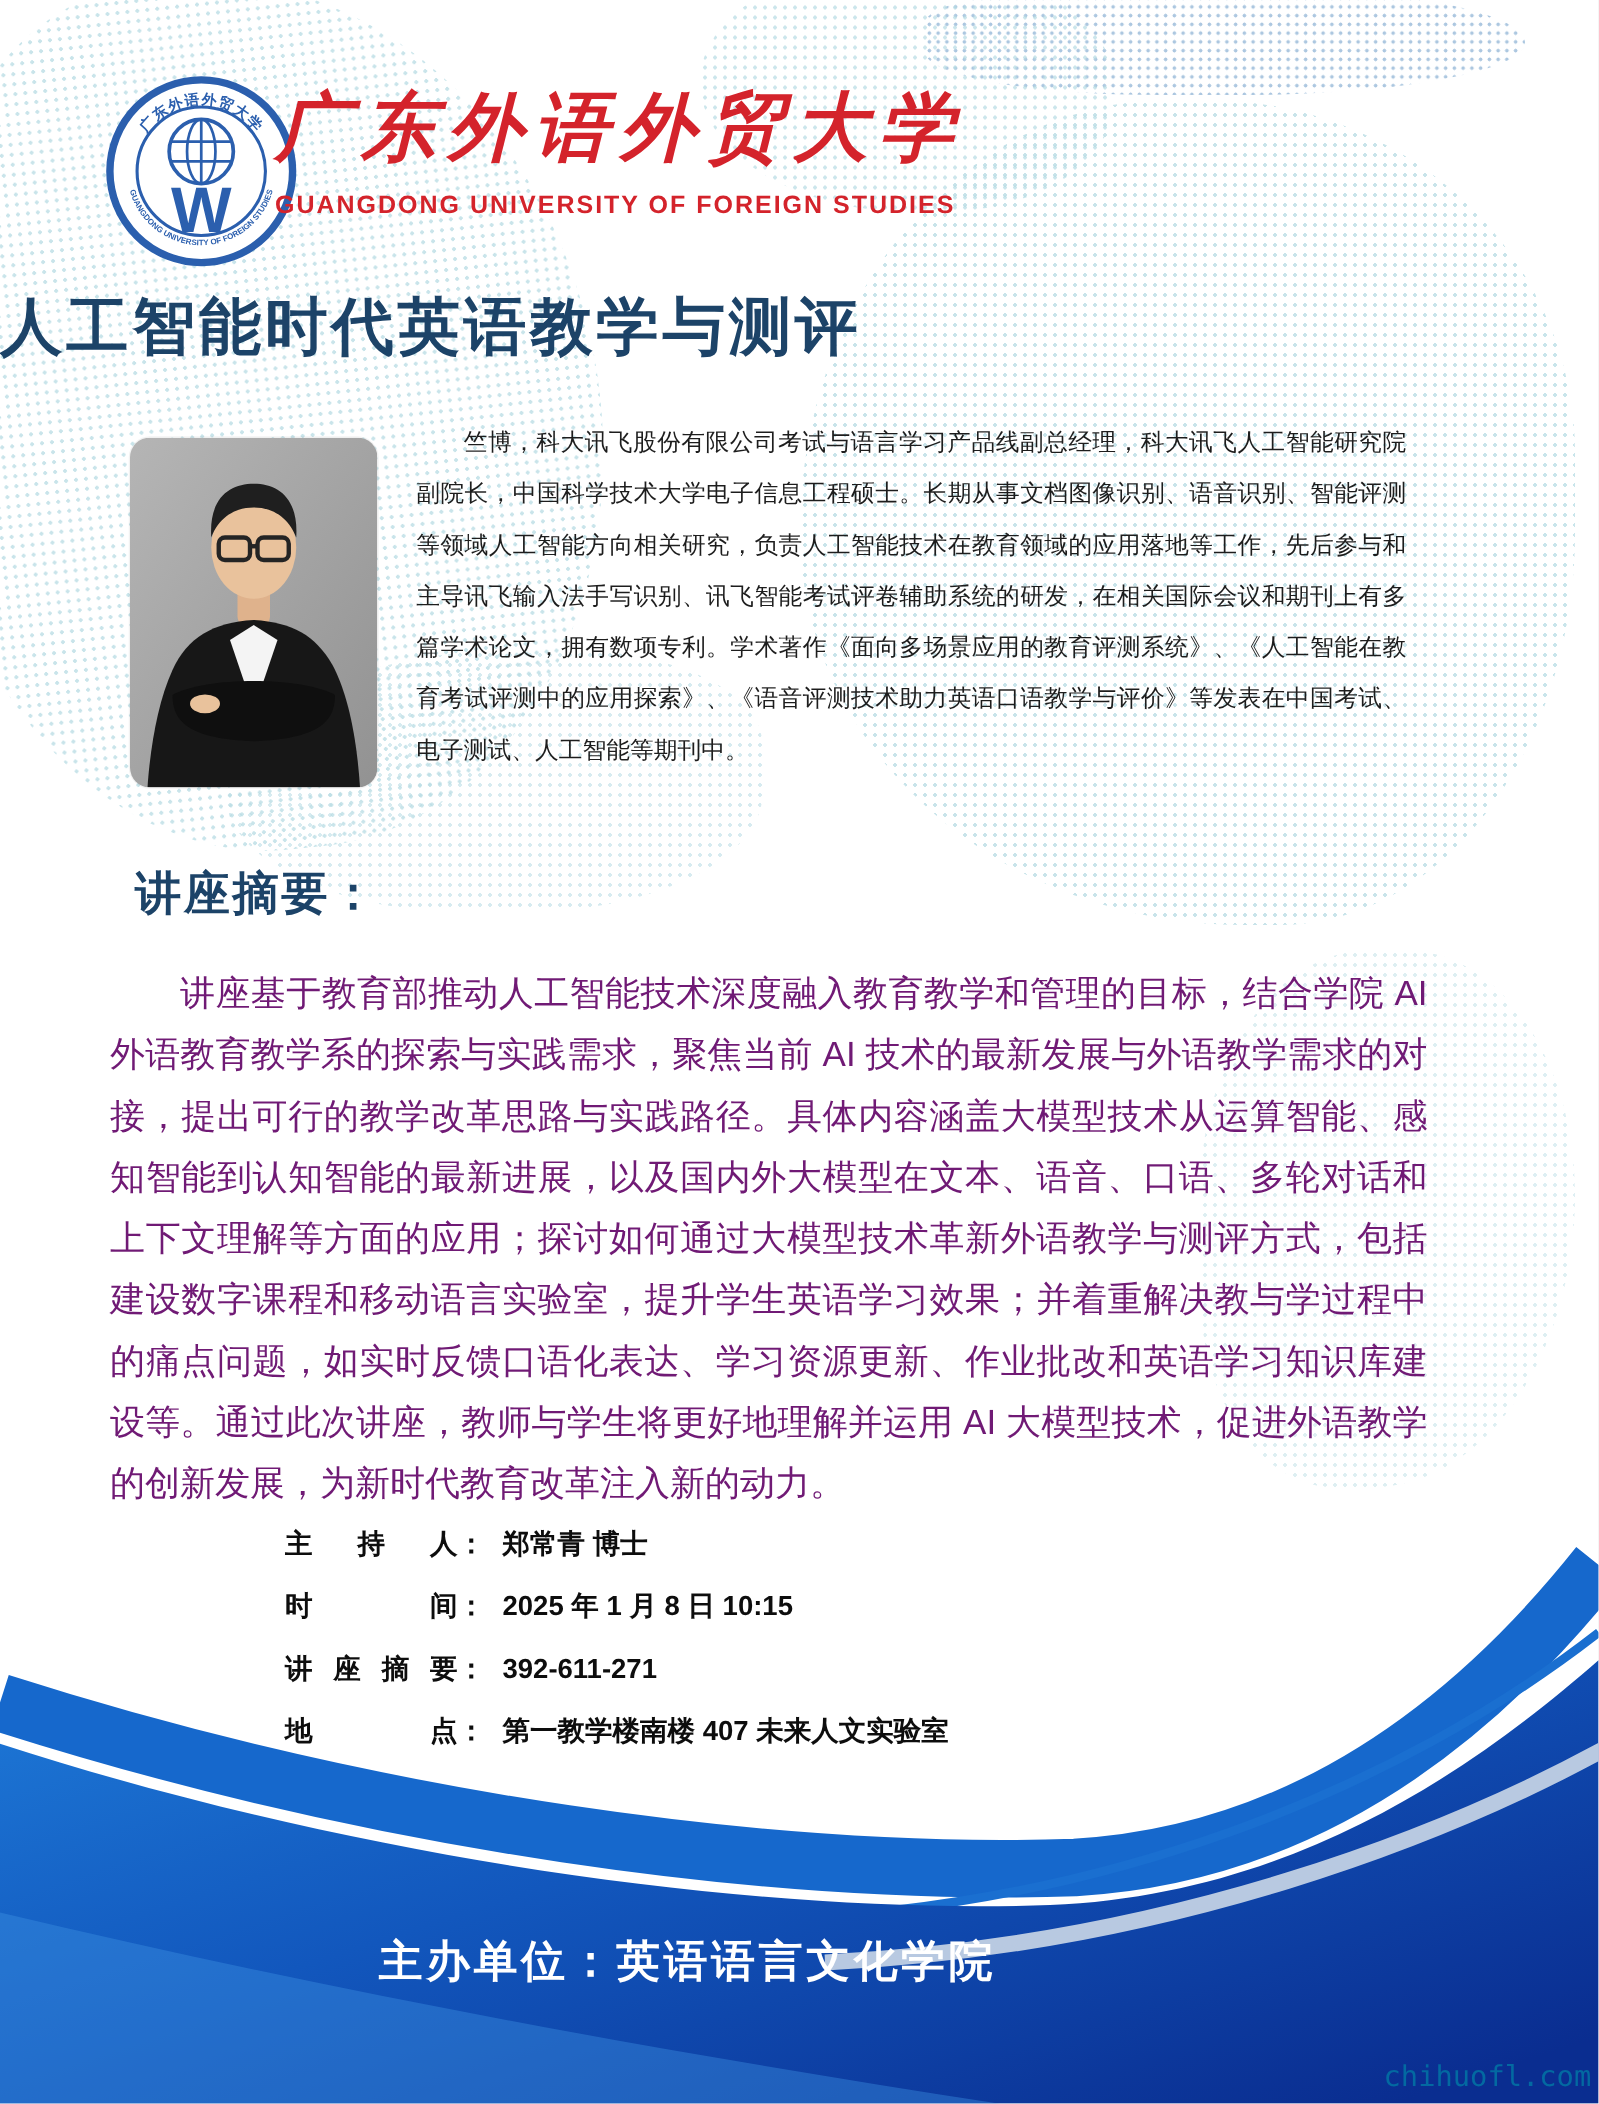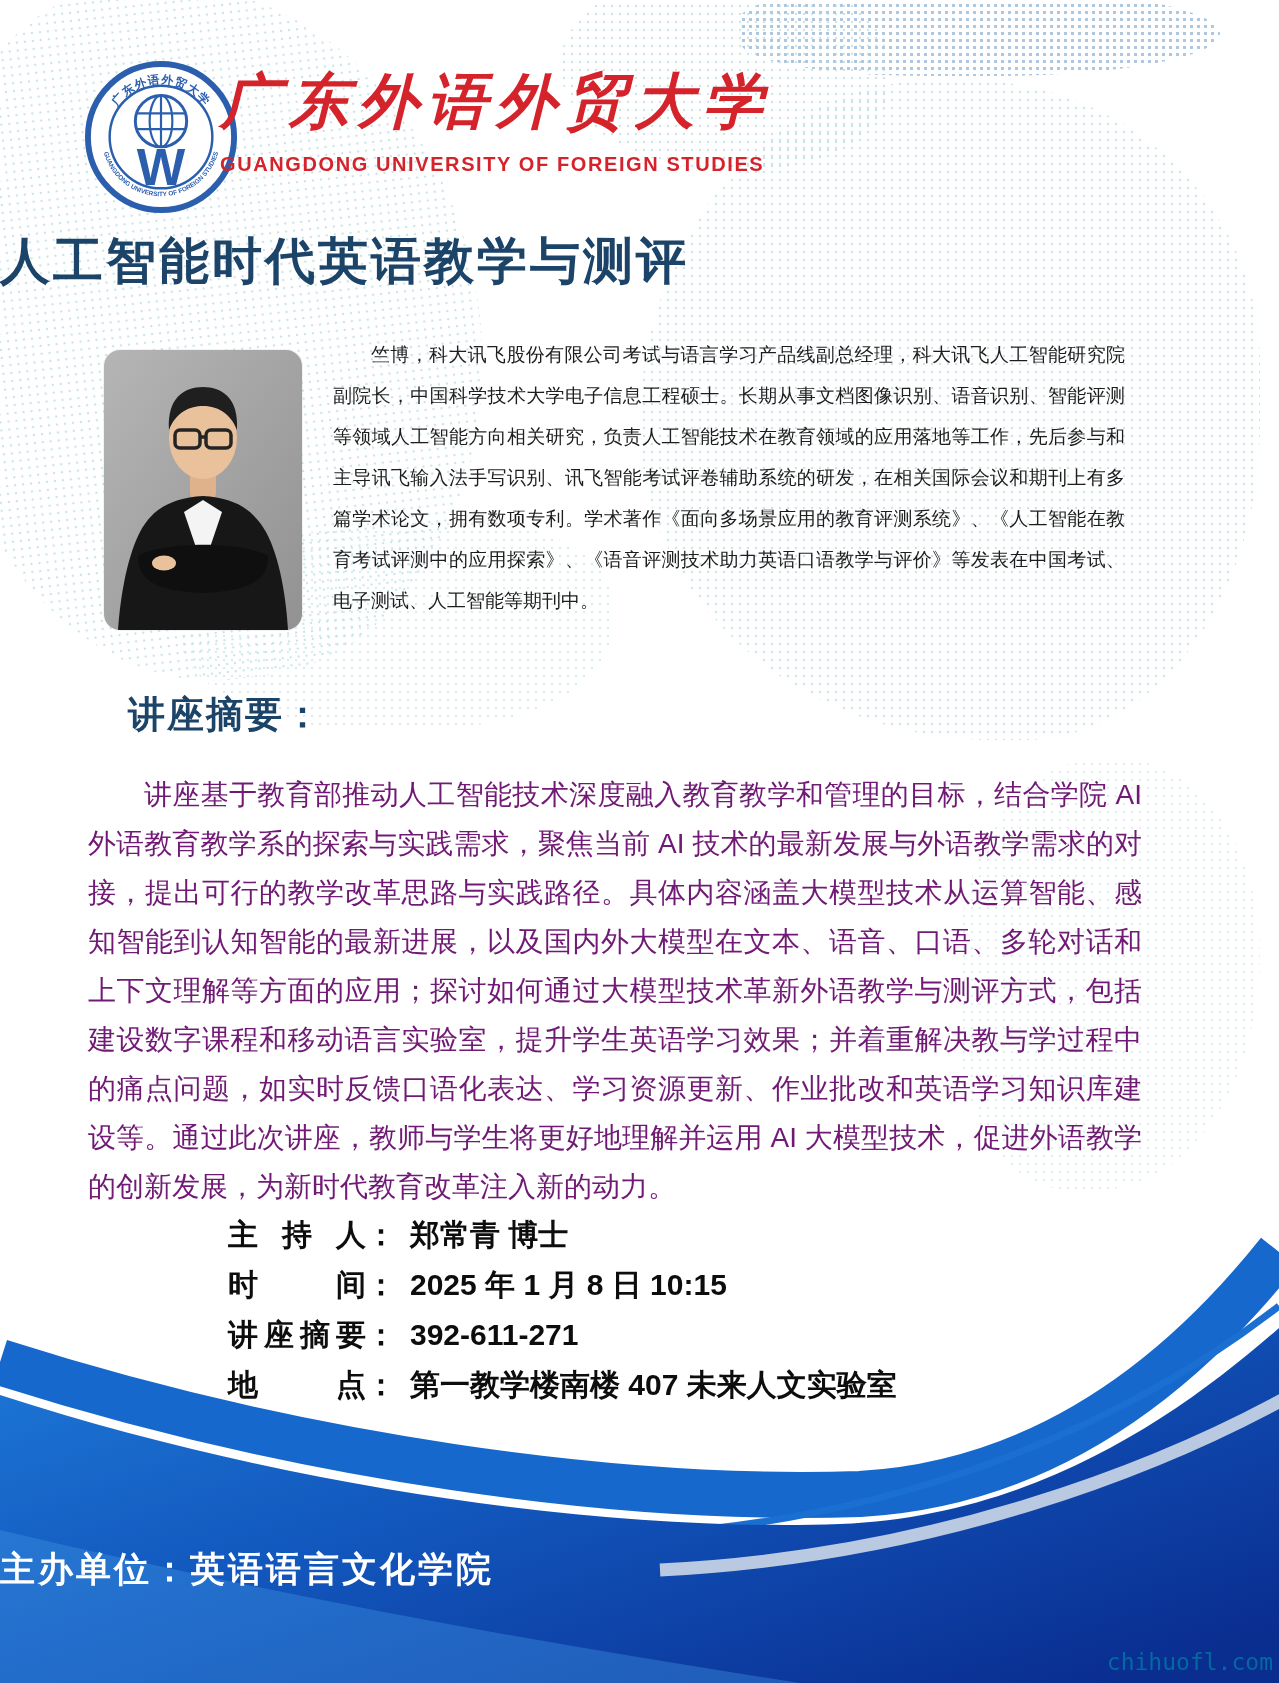--- a/index.html
+++ b/index.html
@@ -42,40 +42,40 @@
     border-radius:16px;overflow:hidden;box-shadow:0 0 0 1px rgba(0,0,0,.05);
   }
   .bio{
     position:absolute;left:333px;top:334px;width:792px;
     font-size:19px;line-height:41px;color:#1d1d1d;
     text-align:justify;text-indent:2em;
   }
   
   .abstract-heading{
     position:absolute;left:108px;top:690px;
-    font-size:37px;font-weight:bold;color:#1c4368;letter-spacing:2px;margin-left:20px;
+    font-size:37px;font-weight:bold;color:#1c4368;letter-spacing:2px;
   }
   .abstract-body{
     position:absolute;left:88px;top:770px;width:1054px;
     font-size:28px;line-height:49px;color:#701a75;
     text-align:justify;text-indent:2em;
   }
   
-  .details{position:absolute;left:228px;top:1210px;font-size:30px;font-weight:bold;color:#0d0d0d;z-index:2;}
+  .details{position:absolute;left:228px;top:1210px;font-size:22px;font-weight:bold;color:#0d0d0d;z-index:2;}
   .detail-row{height:50px;line-height:50px;white-space:nowrap;}
   .detail-label{
     display:inline-block;width:138px;
     text-align:justify;text-align-last:justify;vertical-align:top;
   }
   .detail-colon{display:inline-block;}
   .detail-value{margin-left:14px;}
   
   .wave{position:absolute;left:0;top:1100px;width:1279px;height:583px;z-index:1;pointer-events:none;}
   .footer{
-    position:absolute;left:0;top:1546px;width:1100px;text-align:left;
+    position:absolute;left:0;top:1546px;width:1100px;text-align:center;
     font-size:35px;font-weight:bold;color:#ffffff;letter-spacing:3px;z-index:3;
   }
   .watermark{
     position:absolute;right:6px;bottom:8px;z-index:3;
     font-family:"DejaVu Sans Mono","Liberation Mono",monospace;
     font-size:23px;color:#0369a1;
   }
 </style>
 </head>
 <body>

